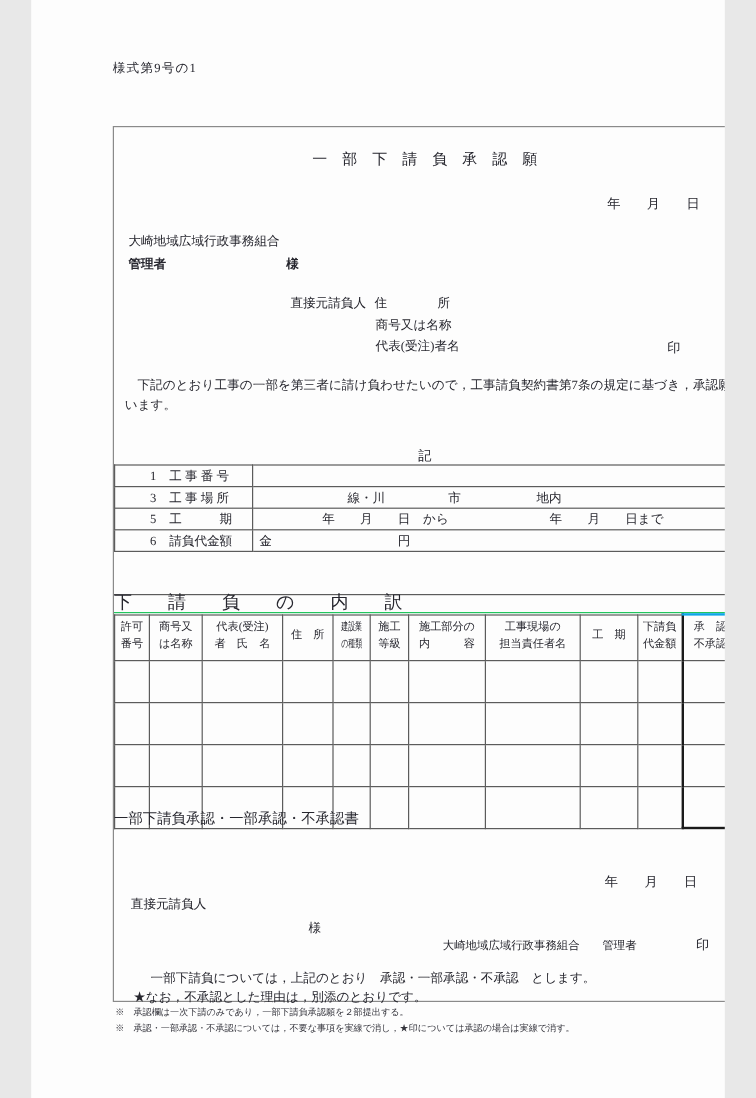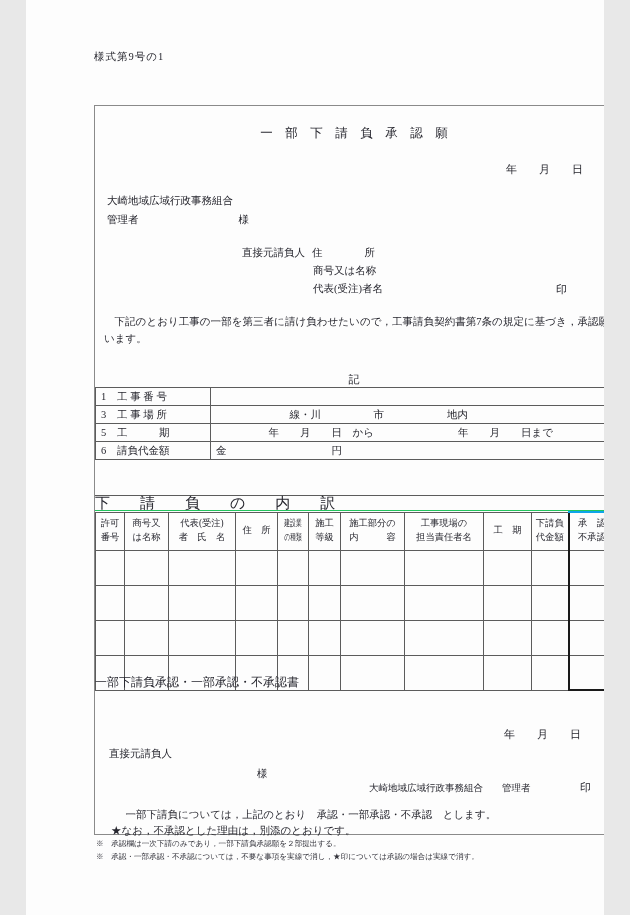--- a/index.html
+++ b/index.html
@@ -13,36 +13,36 @@
 
   .outer-box {
     position:absolute; left:68px; top:105px; width:520px; height:730px;
     border:1.5px solid #8a8a8a; box-sizing:border-box;
   }
   .outer-box .abs { position:absolute; }
 
   .app-title { top:19px; left:0; width:100%; text-align:center; font-size:12.5px; }
   .date-line { top:56px; right:30px; font-size:11px; }
   .org-line  { top:88px; left:12px; font-size:10.5px; }
-  .role-line { top:107px; left:12px; font-size:10.5px; }
+  .role-line { top:107px; left:12px; font-size:10.5px;font-weight:bold; }
   .role-line .honorific { margin-left:100px; }
   .applicant-line { top:140px; left:147px; font-size:10.5px;text-align:right; }
   .applicant-line .addr { margin-left:7px; }
   .trade-line { top:158px; left:218px; font-size:10.5px; }
   .rep-line   { top:176px; left:218px; font-size:10.5px; }
   .seal-1 { top:176px; right:46px; font-size:11px; }
   .body-par { top:208px; left:9px; width:505px; font-size:10.5px; line-height:1.58; text-align:justify; }
   .ki-mark { top:266px; left:0; width:100%; text-align:center; font-size:11px; }
 
   table { border-collapse:collapse; table-layout:fixed; }
   td,th { border:1px solid #5c5c5c; padding:0; font-weight:normal; box-sizing:border-box; }
 
   .sum-table { position:absolute; top:281px; left:0; width:520px; }
   .sum-table td { height:18px; font-size:10.5px; }
-  .sum-table .lbl { width:115px; padding-left:5px; }
+  .sum-table .lbl { width:115px; padding-left:29px; }
   .sum-table .lbl .no { display:inline-block; width:16px; }
   .sum-table .val { padding-left:5px;font-family:Liberation Mono, monospace; }
 
   .banner {
     position:absolute; top:389px; left:0; width:520px; height:16px; box-sizing:border-box;
     border-top:1px solid #5c5c5c; border-bottom:1px solid #22c55e;
     text-align:left; font-size:15px; line-height:15px;
   }
 
   .det-table { position:absolute; top:405px; left:0; width:520px; }

